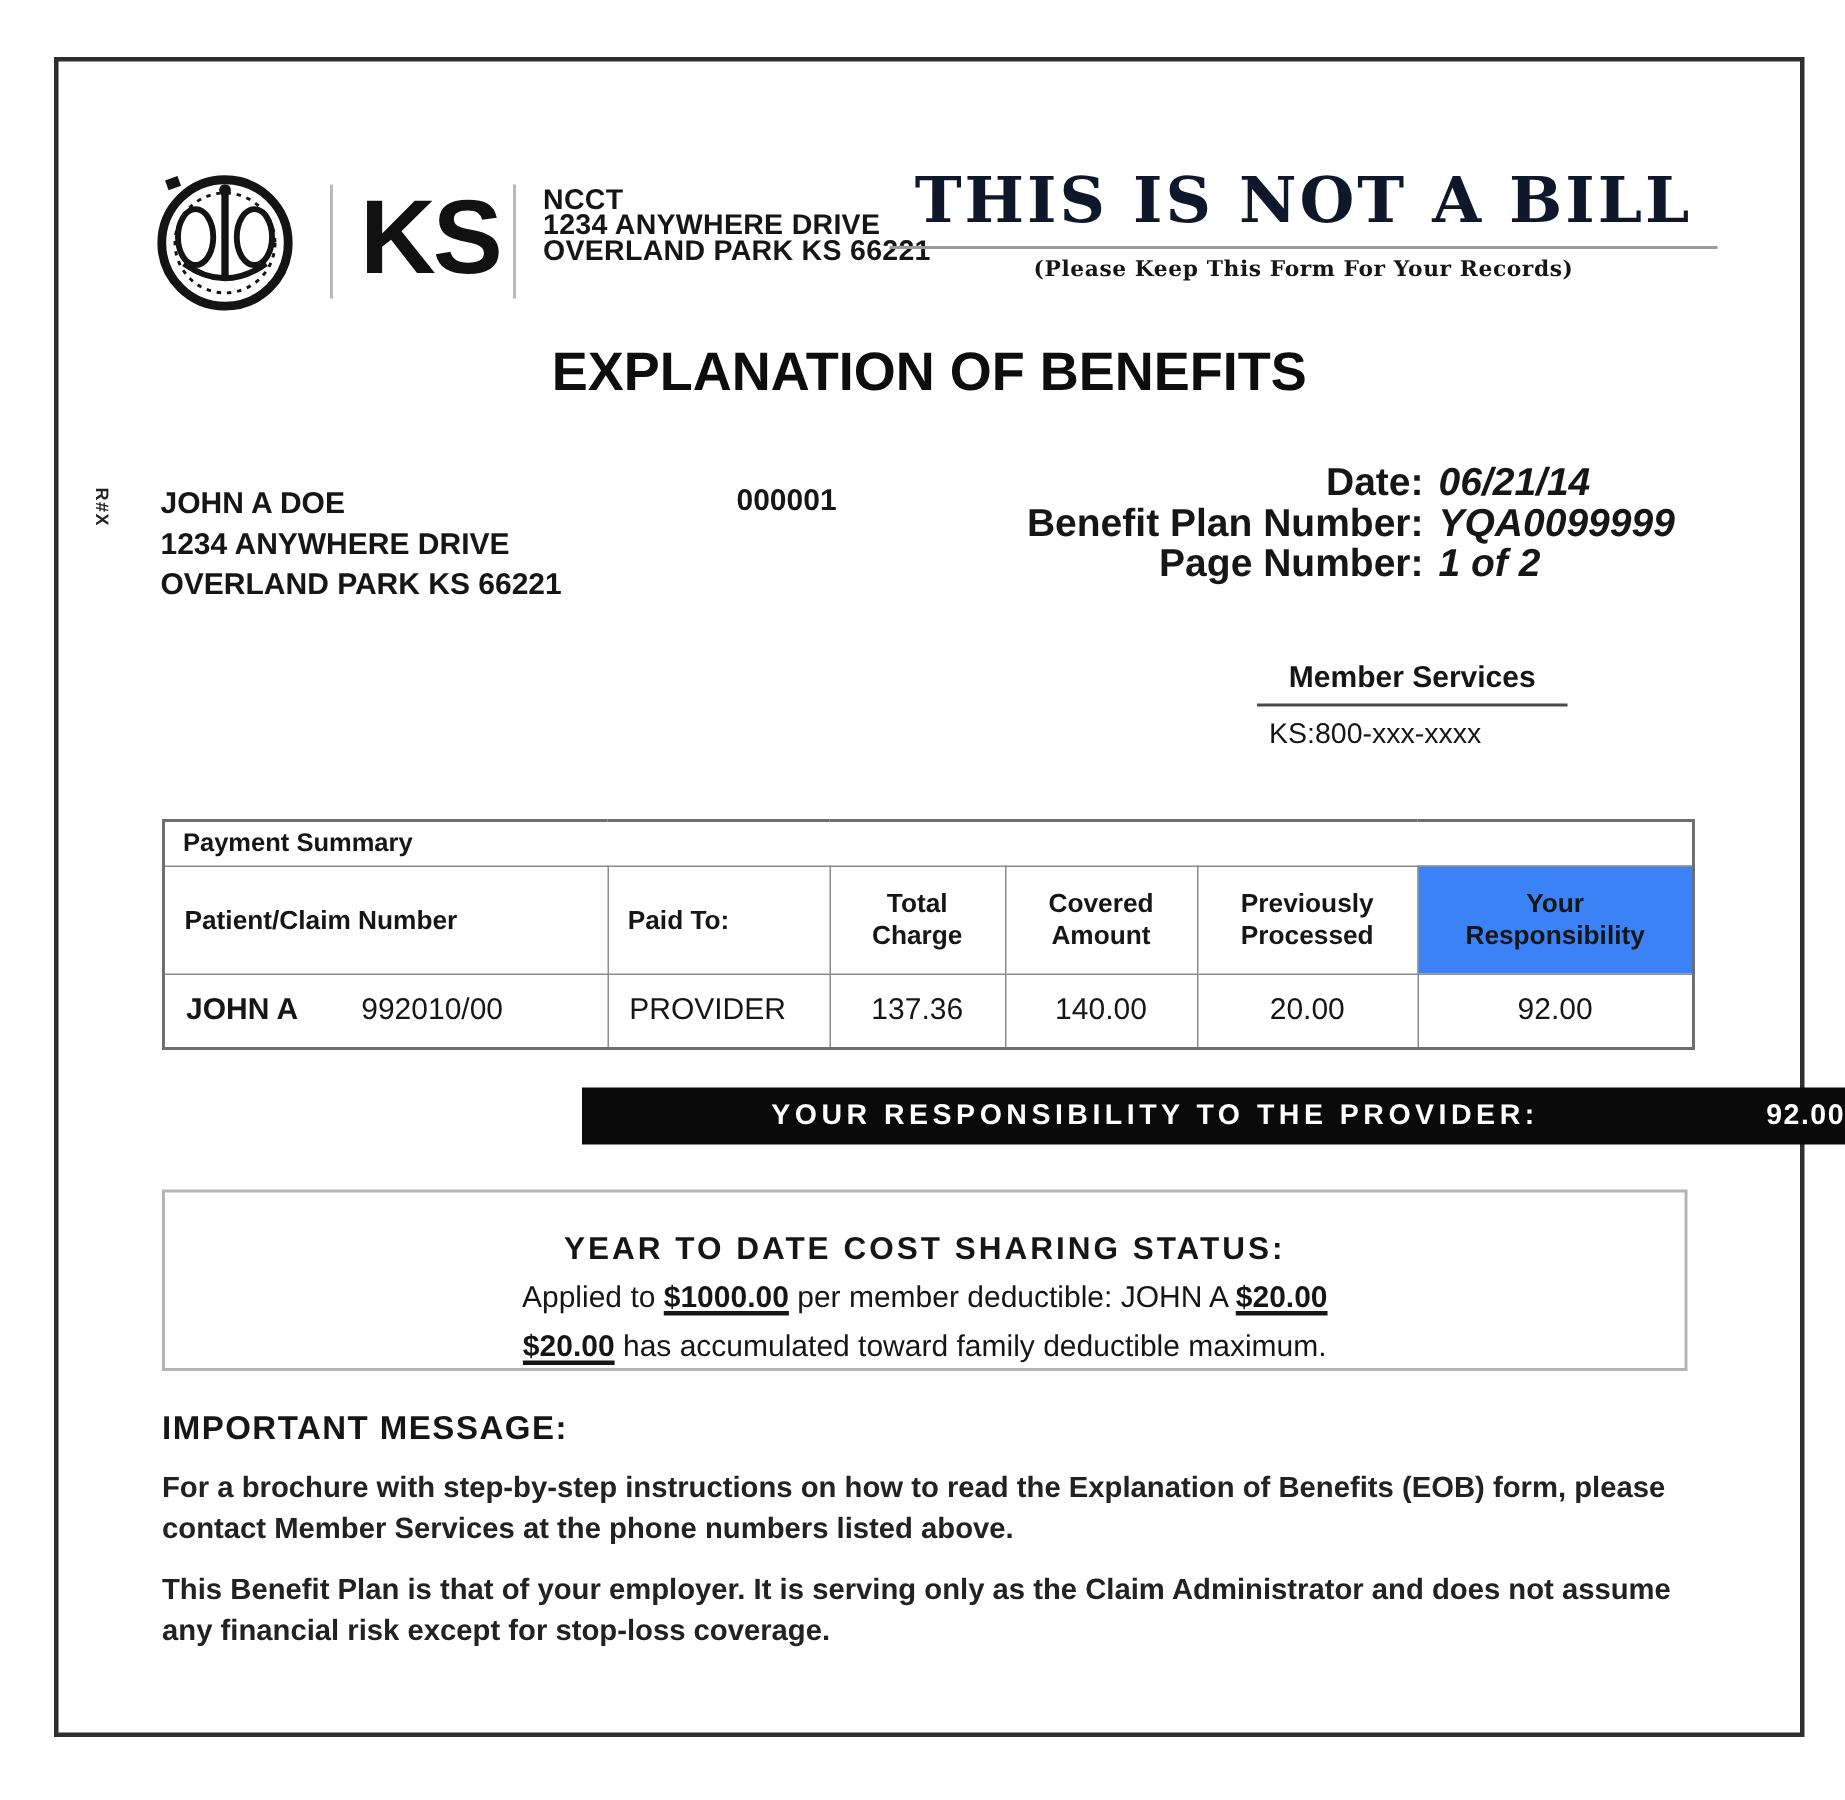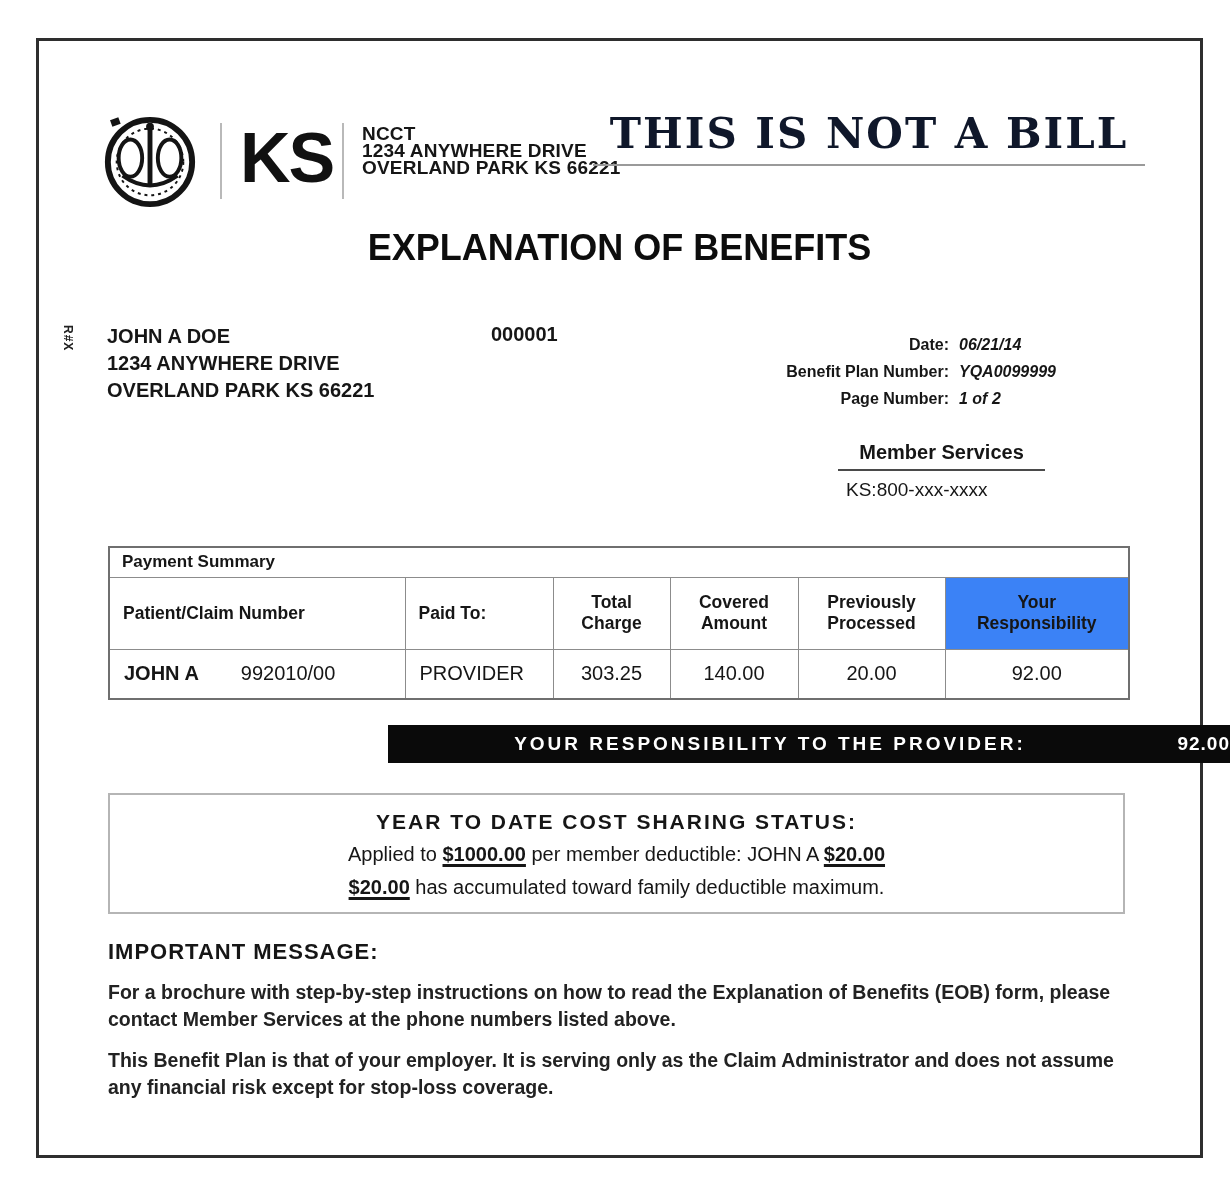--- a/index.html
+++ b/index.html
@@ -44,21 +44,21 @@
 
   
   .side-code {
     position: absolute; left: 22px; top: 284px; height: 66px;
     writing-mode: vertical-rl; text-orientation: mixed;
     font-size: 12px; font-weight: bold; letter-spacing: 1px; color: #222;
   }
   .recipient { position: absolute; left: 68px; top: 282px; font-size: 20px; font-weight: bold; line-height: 27px; }
   .sequence { position: absolute; left: 452px; top: 282px; font-size: 20px; font-weight: bold; }
 
-  .meta { position: absolute; left: 640px; top: 290px; width: 452px; font-size: 16px; line-height: 27px; }
+  .meta { position: absolute; left: 640px; top: 267px; width: 452px; font-size: 26px; line-height: 27px; }
   .meta-row { display: grid; grid-template-columns: 1fr 172px; column-gap: 10px; }
   .meta-row .lbl { text-align: right; font-weight: bold; }
   .meta-row .val { text-align: left; font-weight: bold; font-style: italic; }
 
   .member-services { position: absolute; left: 799px; top: 400px; width: 207px; }
   .member-services .ms-title {
     font-size: 20px; font-weight: bold; text-align: center;
     border-bottom: 2px solid #4a4a4a; padding-bottom: 5px;
   }
   .member-services .ms-phone { margin-top: 8px; padding-left: 8px; font-size: 19px; }
@@ -93,21 +93,21 @@
     background: #0a0a0a; color: #ffffff; display: flex; align-items: center;
   }
   .resp-bar .bar-label { flex: 1; text-align: center; font-size: 19px; font-weight: bold; letter-spacing: 3px; }
   .resp-bar .bar-amount { width: 96px; text-align: right; padding-right: 18px; font-size: 19px; font-weight: bold; letter-spacing: 1px; }
 
   
   .ytd-box {
     position: absolute; left: 69px; top: 752px; width: 1017px; height: 121px;
     border: 2px solid #b5b5b5; text-align: center;
   }
-  .ytd-heading { margin-top: 15px; font-size: 21px; font-weight: bold; letter-spacing: 2px; }
+  .ytd-heading { margin-top: 26px; font-size: 21px; font-weight: bold; letter-spacing: 2px; }
   .ytd-line { margin-top: 7px; font-size: 20px; line-height: 26px; }
   .amt { font-weight: bold; text-decoration: underline; text-decoration-thickness: 2.5px; text-underline-offset: 3px; }
 
   
   .important { position: absolute; left: 69px; top: 898px; width: 1014px; }
   .imp-heading { font-size: 22px; font-weight: bold; letter-spacing: 1px; }
   .important p { margin-top: 14px; font-size: 19.5px; font-weight: bold; line-height: 27px; color: #222; }
 </style>
 </head>
 <body>
@@ -130,20 +130,21 @@
   <div class="vdiv vdiv2"></div>
 
   <div class="sender">
     <div>NCCT</div>
     <div>1234 ANYWHERE DRIVE</div>
     <div>OVERLAND PARK KS 66221</div>
   </div>
 
   <div class="notabill">
     <h1>THIS IS NOT A BILL</h1>
+    <div class="keep">(Please Keep This Form For Your Records)</div>
   </div>
 
   <div class="doc-title">EXPLANATION OF BENEFITS</div>
 
   <div class="side-code">R#X</div>
   <div class="recipient">
     <div>JOHN A DOE</div>
     <div>1234 ANYWHERE DRIVE</div>
     <div>OVERLAND PARK KS 66221</div>
   </div>
@@ -190,21 +191,21 @@
       <th>Total Charge</th>
       <th>Covered Amount</th>
       <th>Previously Processed</th>
       <th class="gray">Your Responsibility</th>
     </tr>
     <tr class="t-data">
       <td class="al">
         <span class="pat-name">JOHN A</span><span class="pat-claim">992010/00</span>
       </td>
       <td class="al">PROVIDER</td>
-      <td>303.25</td>
+      <td>137.36</td>
       <td>140.00</td>
       <td>20.00</td>
       <td>92.00</td>
     </tr>
   </tbody>
     </table>
 
   <div class="resp-bar">
     <span class="bar-label">YOUR RESPONSIBILITY TO THE PROVIDER:</span>
     <span class="bar-amount">92.00</span>

